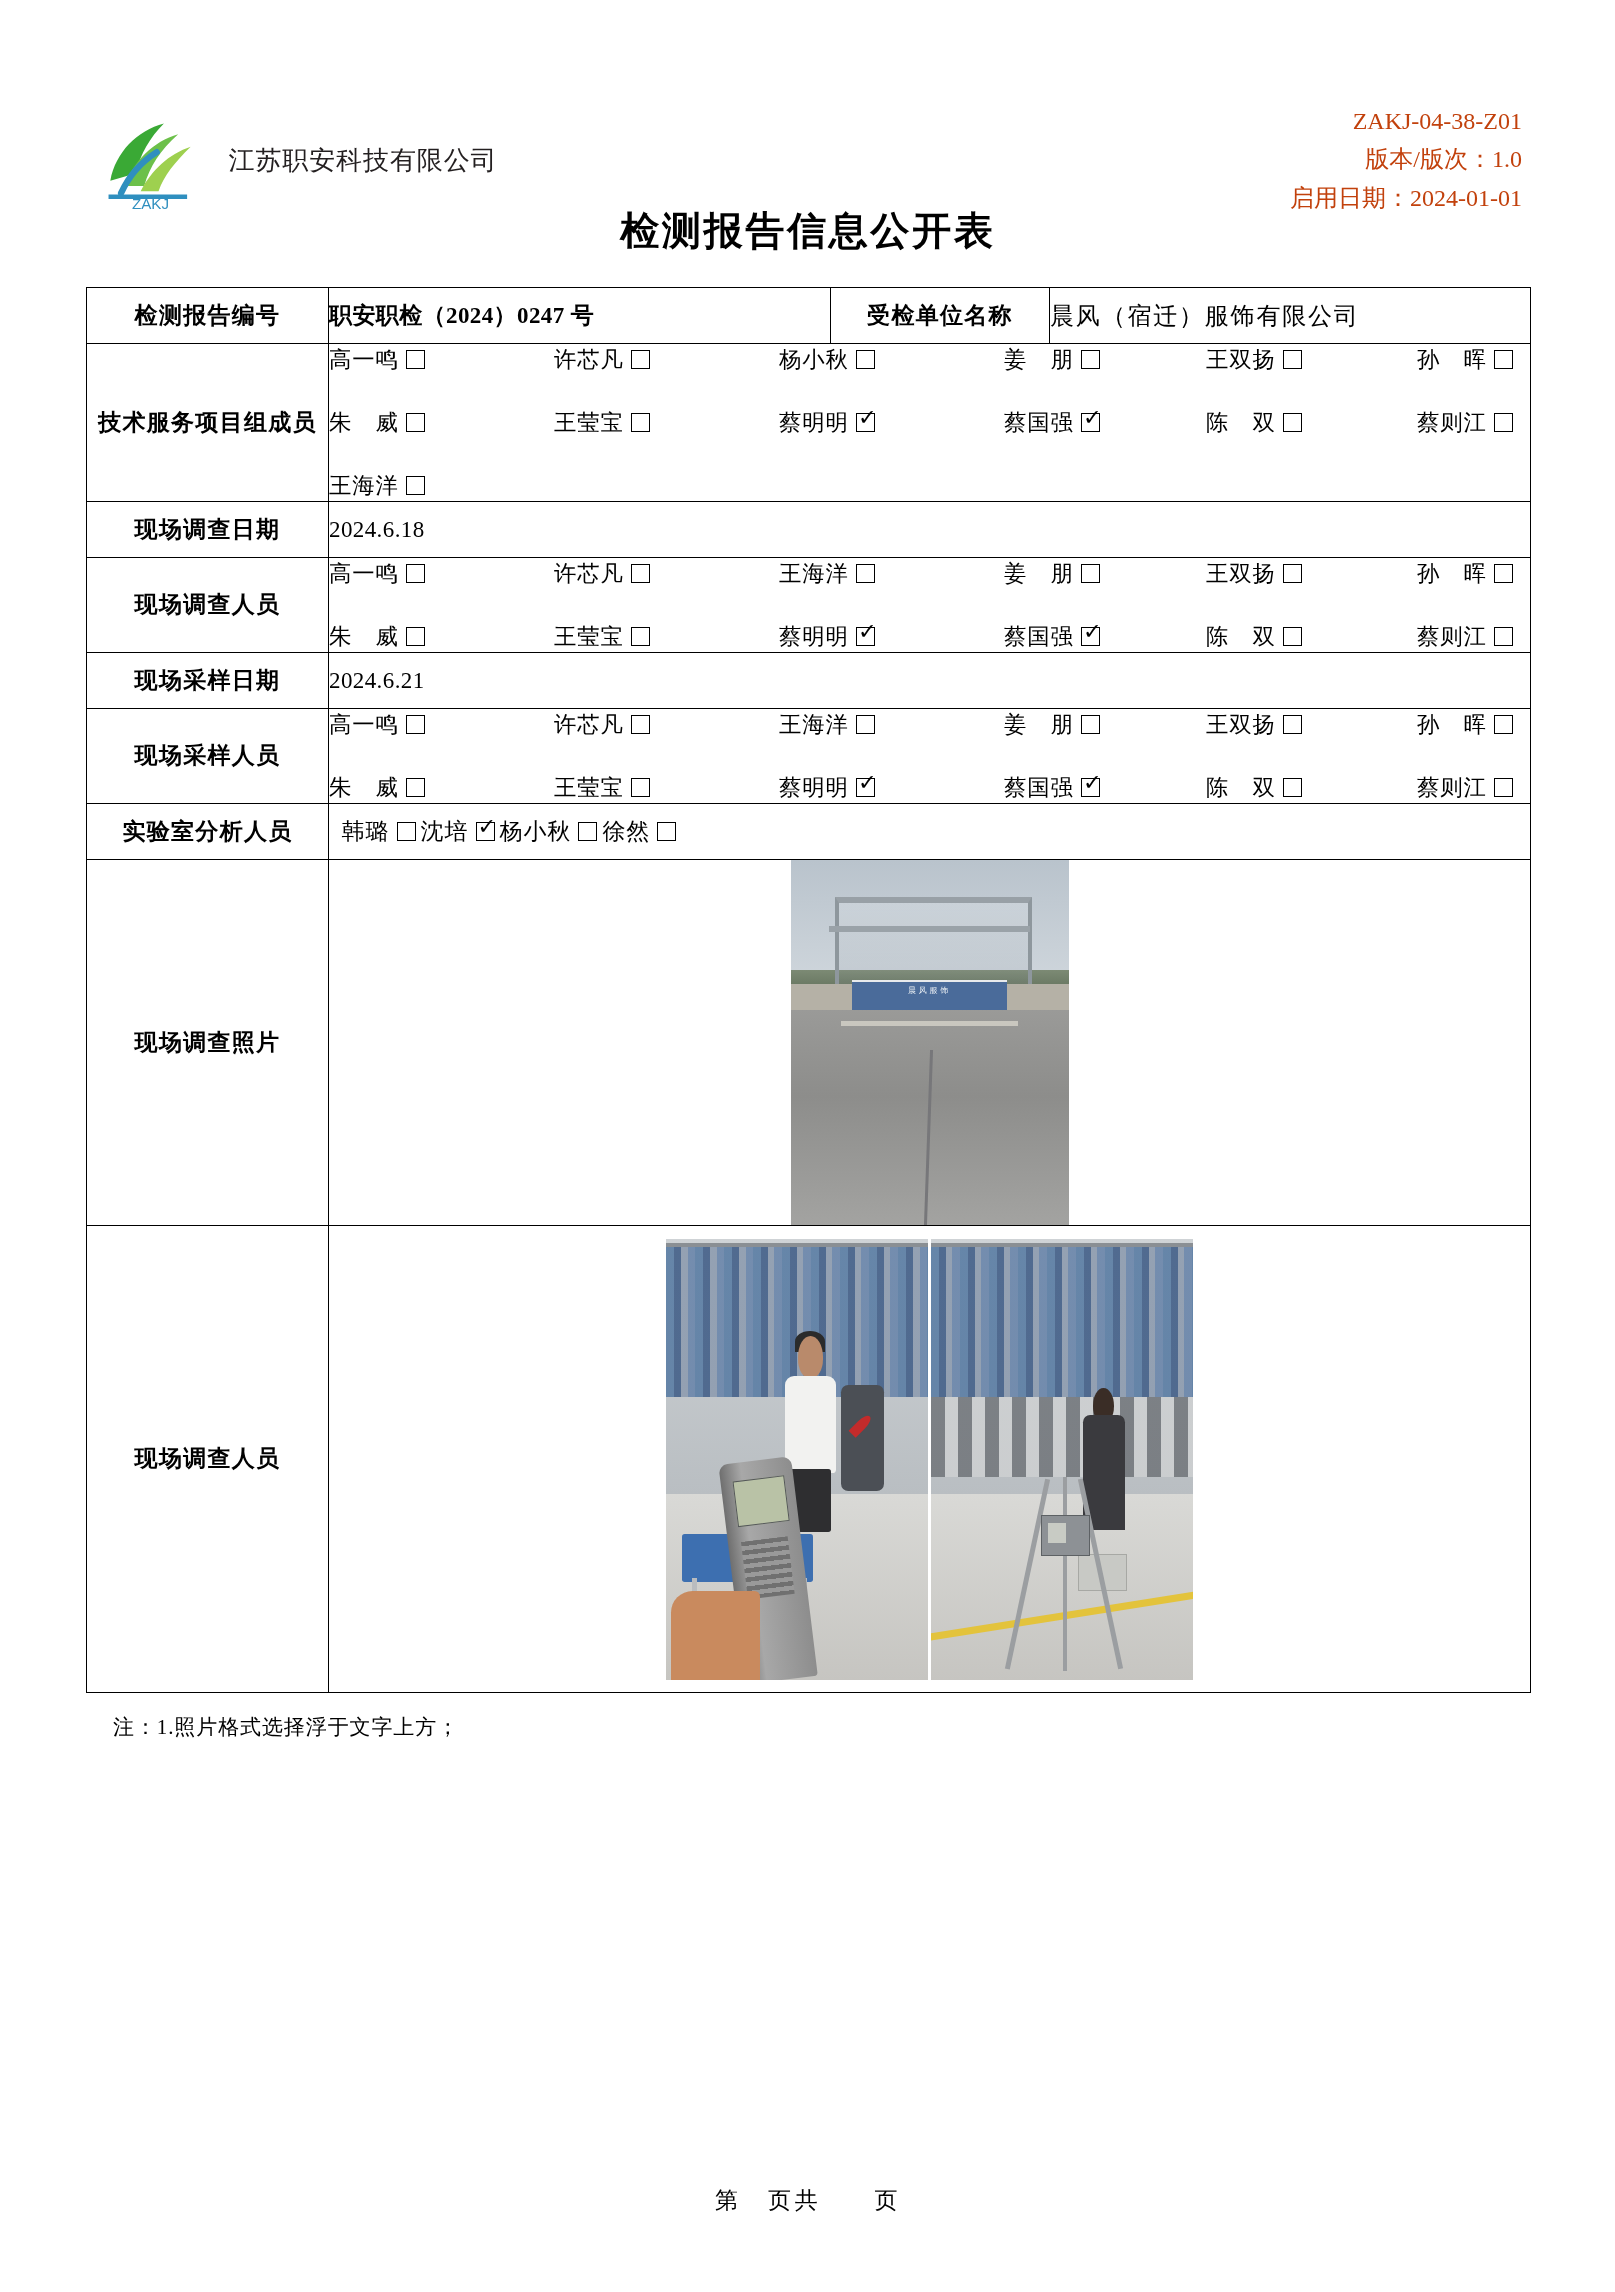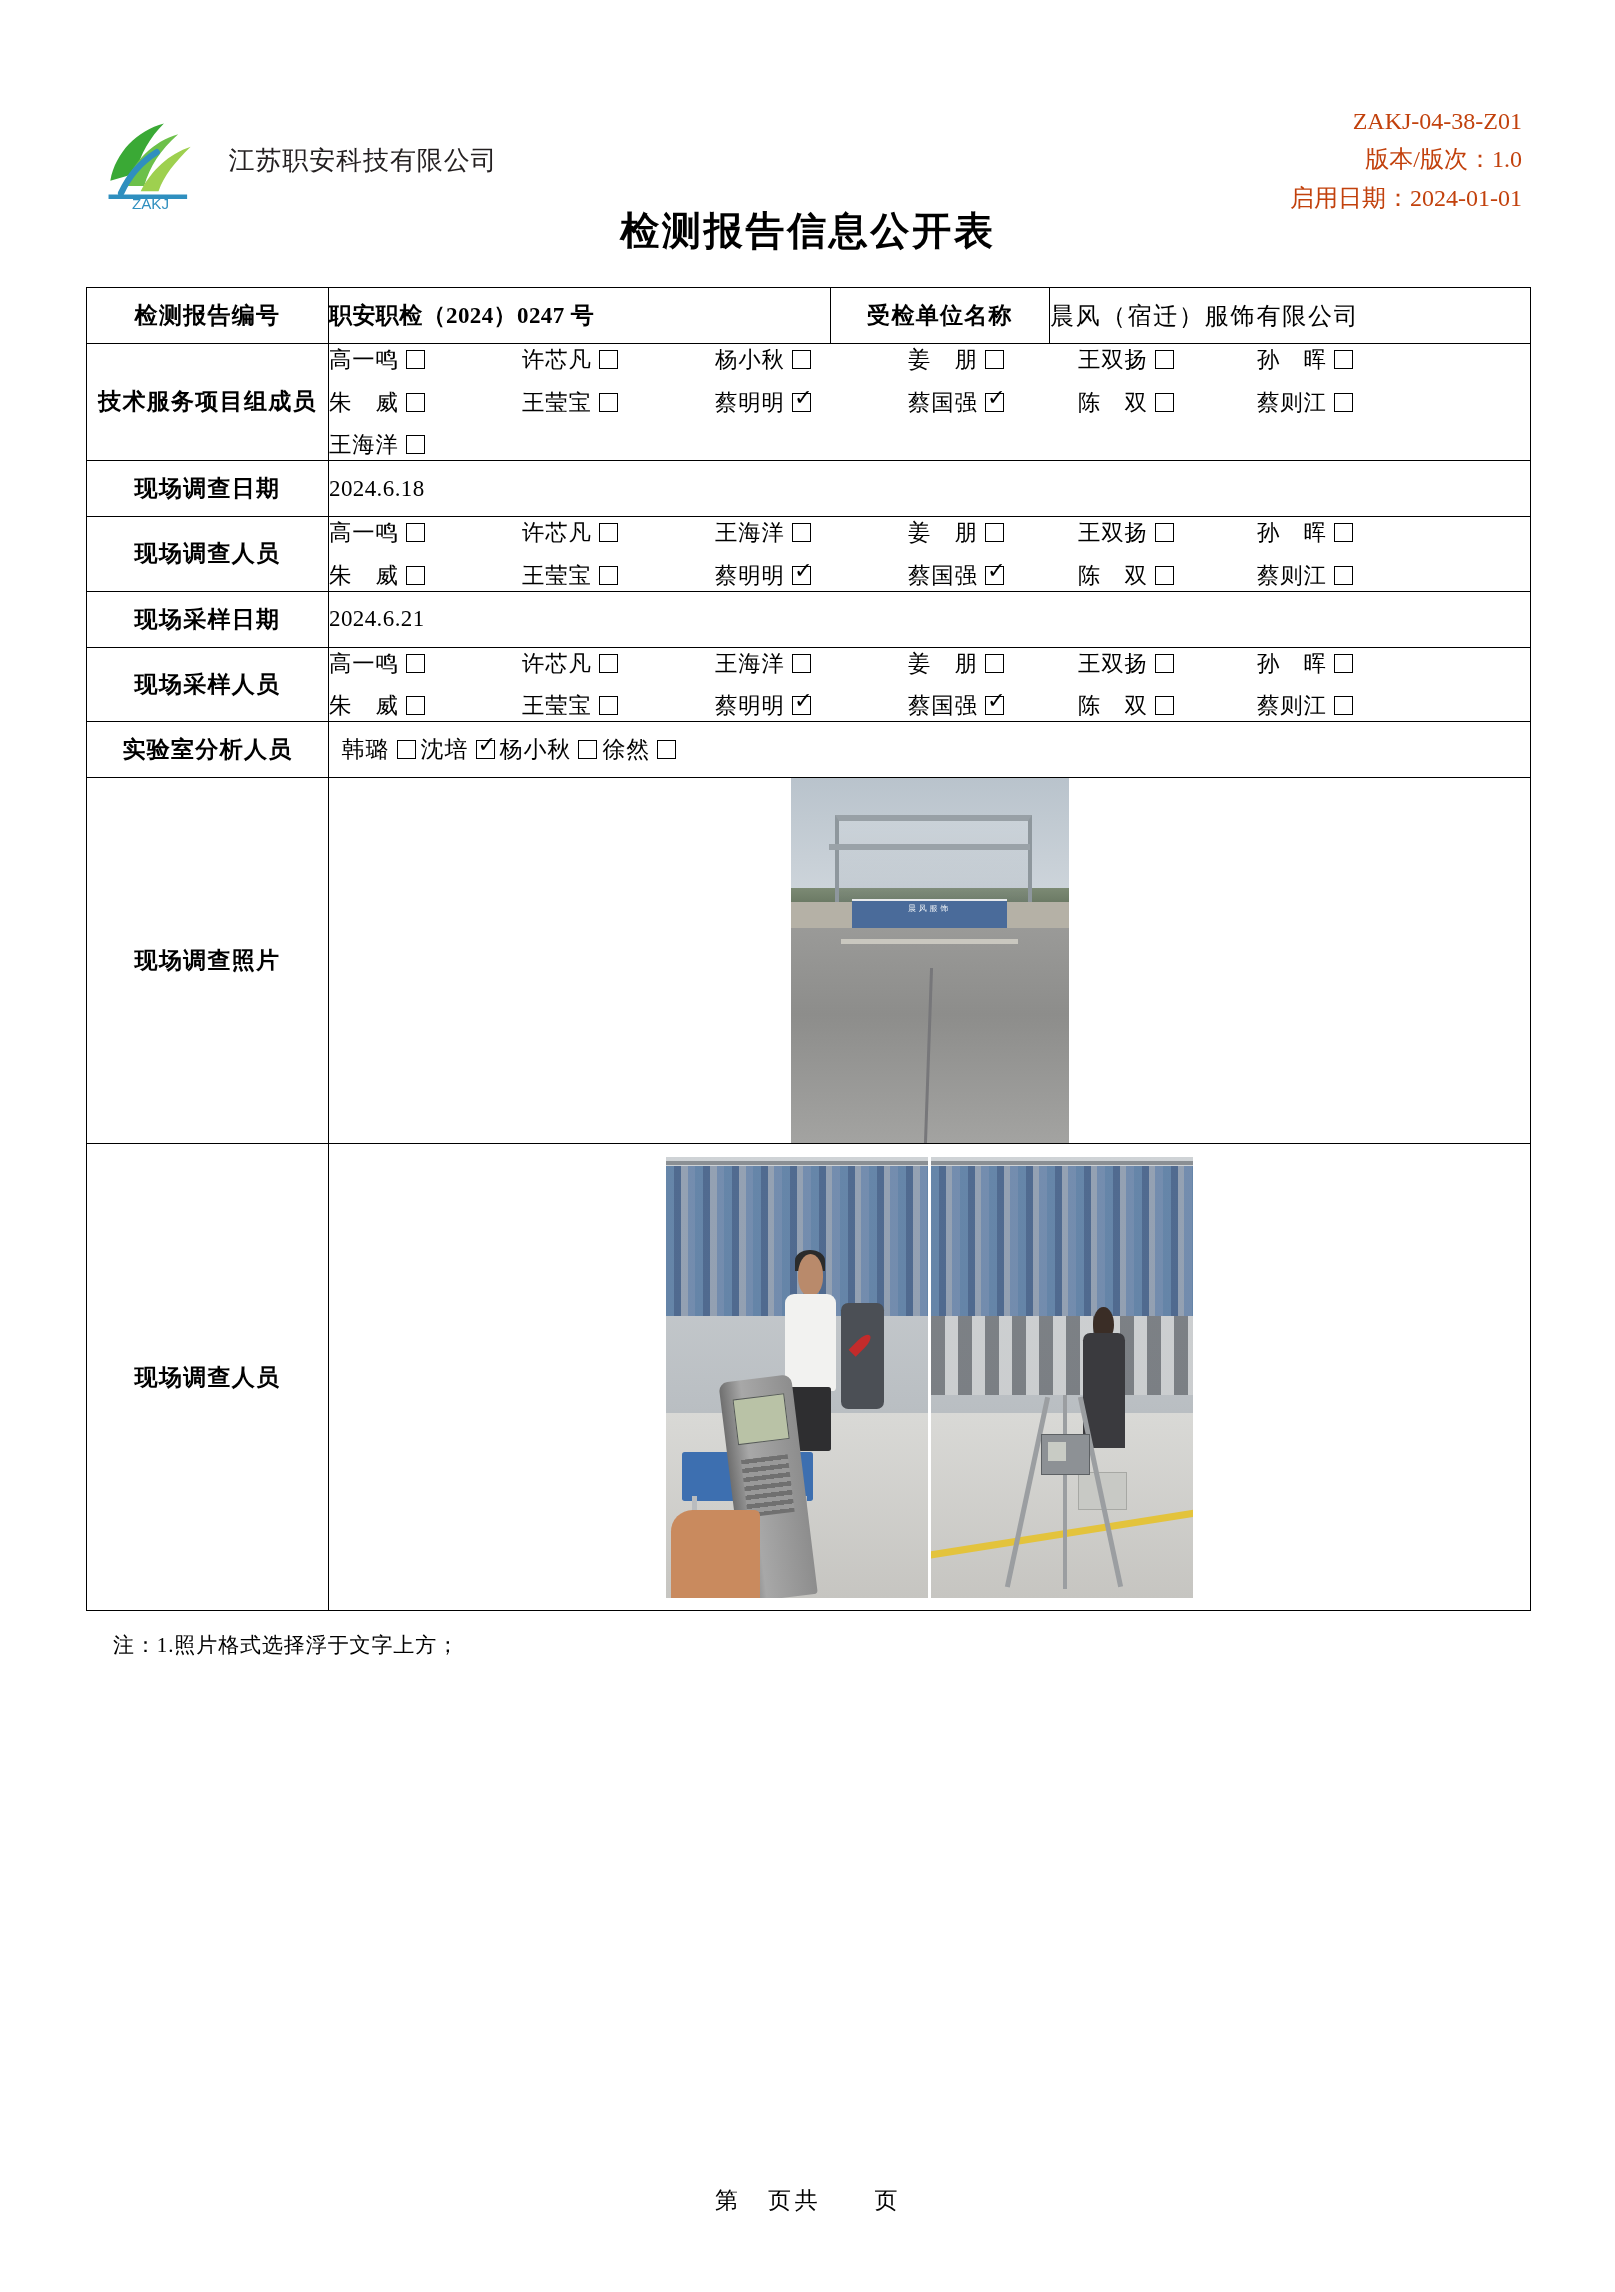--- a/index.html
+++ b/index.html
@@ -117,20 +117,21 @@
 
   
   .people-cell {
     padding: 10.7px 0 10.7px 14.3px;
     font-size: 22.4px;
   }
   .people-grid {
     display: grid;
     grid-template-columns: 193px 193px 193px 170px 179px 179px;
     row-gap: 11.6px;
+    gap: 32px;
   }
   .pitem {
     display: flex;
     align-items: center;
     white-space: nowrap;
     letter-spacing: 0.9px;
   }
   .pname {
     display: inline-block;
   }

